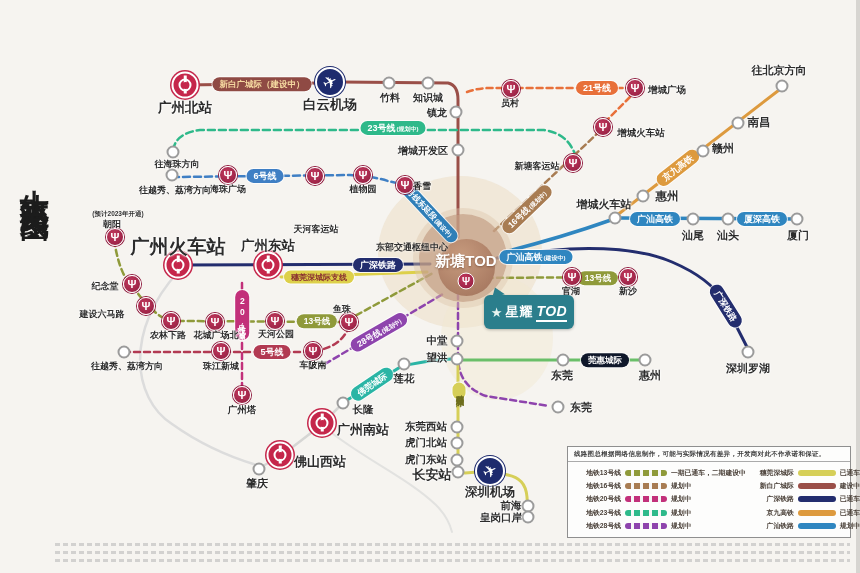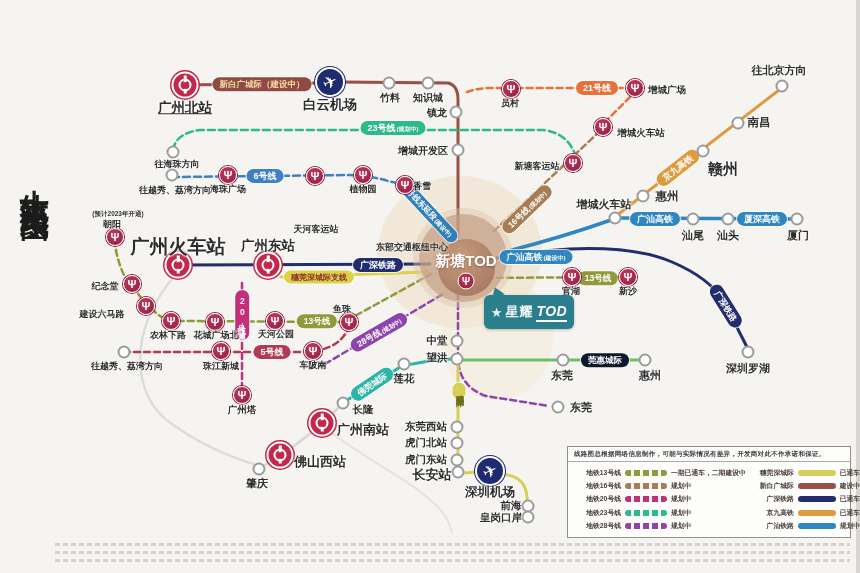--- a/index.html
+++ b/index.html
@@ -124,21 +124,21 @@
       <div class="badge" style="left: 605px; top: 360px; background: #0f172a; font-size: 8.5px;">莞惠城际</div>
       <div class="badge" style="left: 317px; top: 321px; background: rgb(143, 154, 58); font-size: 8.5px;">13号线</div>
       <div class="badge" style="left: 598px; top: 278px; background: rgb(143, 154, 58); font-size: 8.5px;">13号线</div>
       <div class="badge vert" style="left: 242px; top: 315px; background: rgb(194, 48, 122); font-size: 8.5px;">20号线<span class="sub">(规划中)</span></div>
       <div class="badge" style="left: 272px; top: 352px; background: rgb(178, 58, 82);">5号线</div>
       <div class="badge" style="left: 379px; top: 332px; background: rgb(142, 68, 173); font-size: 8.5px; transform: translate(-50%, -50%) rotate(-30deg);">28号线<span class="sub">(规划中)</span></div>
       <div class="badge" style="left: 372px; top: 384px; background: rgb(42, 181, 165); font-size: 8.5px; transform: translate(-50%, -50%) rotate(-34deg);">佛莞城际</div>
       <div class="st st-r" style="left: 185px; top: 85px;">
         <i class="cr"></i>
       </div>
-      <div class="st-label" style="left: 185px; top: 108px; font-size: 13.5px; text-decoration: underline;">广州北站</div>
+      <div class="st-label" style="left: 185px; top: 108px; font-size: 13.5px;">广州北站</div>
       <div class="st st-r" style="left: 178px; top: 265px;">
         <i class="cr"></i>
       </div>
       <div class="st-label" style="left: 178px; top: 246px; font-size: 19px;">广州火车站</div>
       <div class="st st-r" style="left: 268px; top: 265px;">
         <i class="cr"></i>
       </div>
       <div class="st-label" style="left: 268px; top: 246px; font-size: 13.5px; font-family: Liberation Serif, serif;">广州东站</div>
       <div class="st st-r" style="left: 322px; top: 423px;">
         <i class="cr"></i>
@@ -248,21 +248,21 @@
       <div class="st-label" style="left: 428px; top: 98px; font-size: 10px;">知识城</div>
       <div class="st st-o" style="left: 456px; top: 112px;"></div>
       <div class="st-label" style="left: 437px; top: 113px; font-size: 10px;">镇龙</div>
       <div class="st st-o" style="left: 458px; top: 150px;"></div>
       <div class="st-label" style="left: 423px; top: 151px; font-size: 10px;">增城开发区</div>
       <div class="st st-o" style="left: 615px; top: 218px;"></div>
       <div class="st-label" style="left: 604px; top: 204px; font-size: 11px;">增城火车站</div>
       <div class="st st-o" style="left: 643px; top: 196px;"></div>
       <div class="st-label" style="left: 667px; top: 197px; font-size: 11.5px;">惠州</div>
       <div class="st st-o" style="left: 703px; top: 151px;"></div>
-      <div class="st-label" style="left: 723px; top: 168px; font-size: 15px;">赣州</div>
+      <div class="st-label" style="left: 723px; top: 148px; font-size: 11px;">赣州</div>
       <div class="st st-o" style="left: 738px; top: 123px;"></div>
       <div class="st-label" style="left: 759px; top: 123px; font-size: 11.5px;">南昌</div>
       <div class="st st-o" style="left: 782px; top: 86px;"></div>
       <div class="st-label" style="left: 779px; top: 70px; font-size: 11px;">往北京方向</div>
       <div class="st st-o" style="left: 693px; top: 219px;"></div>
       <div class="st-label" style="left: 693px; top: 235px; font-size: 11px;">汕尾</div>
       <div class="st st-o" style="left: 728px; top: 219px;"></div>
       <div class="st-label" style="left: 728px; top: 235px; font-size: 11px;">汕头</div>
       <div class="st st-o" style="left: 797px; top: 219px;"></div>
       <div class="st-label" style="left: 798px; top: 235px; font-size: 11px;">厦门</div>

